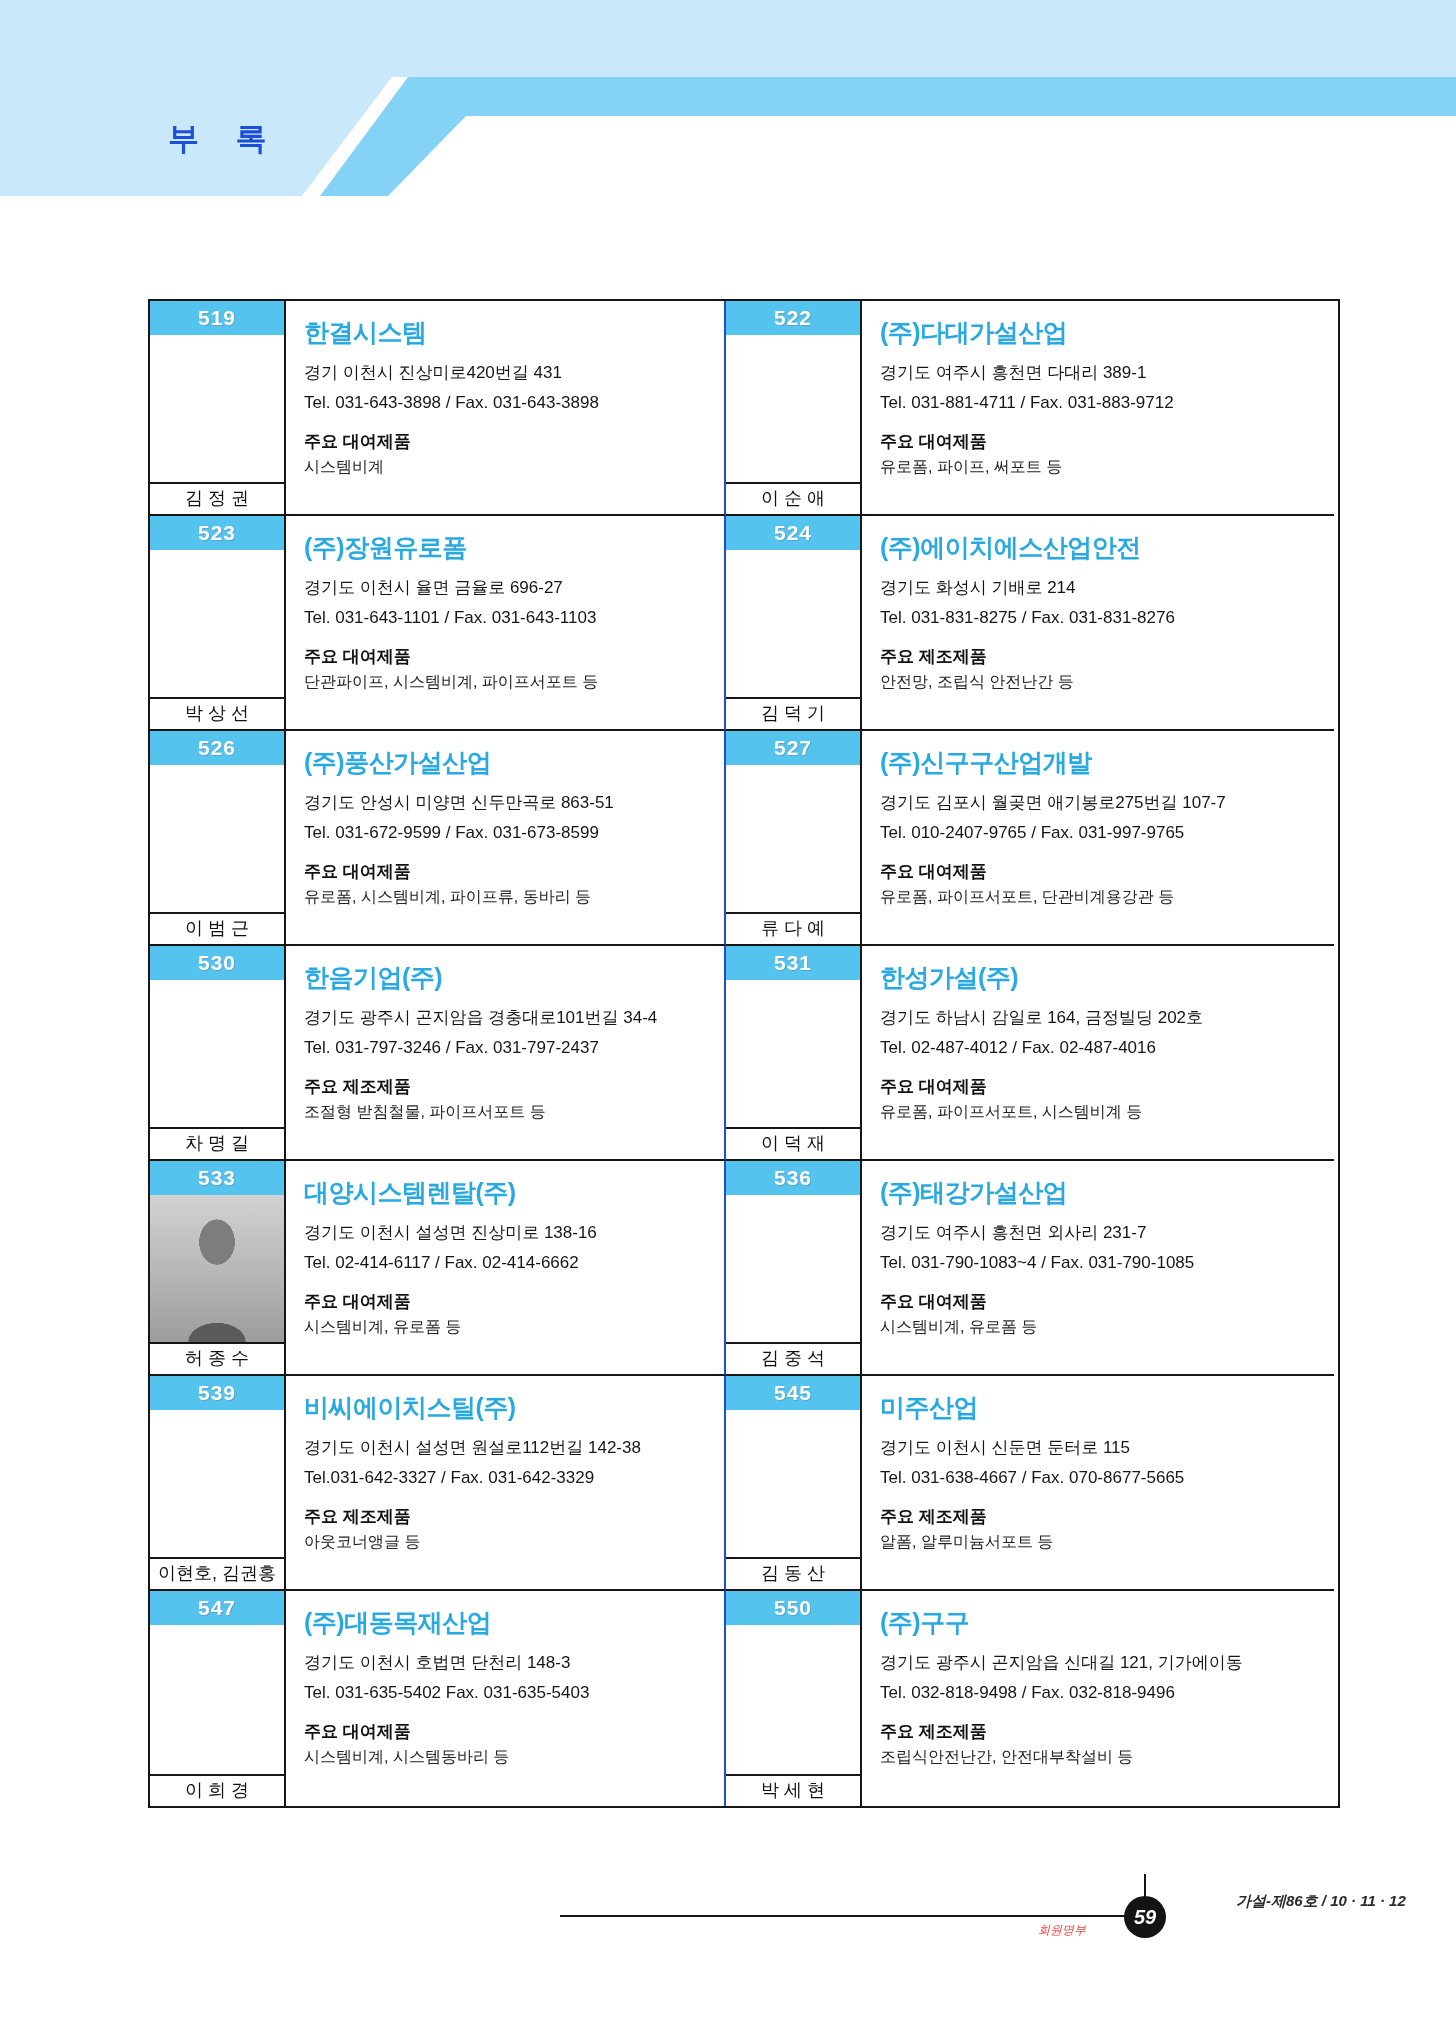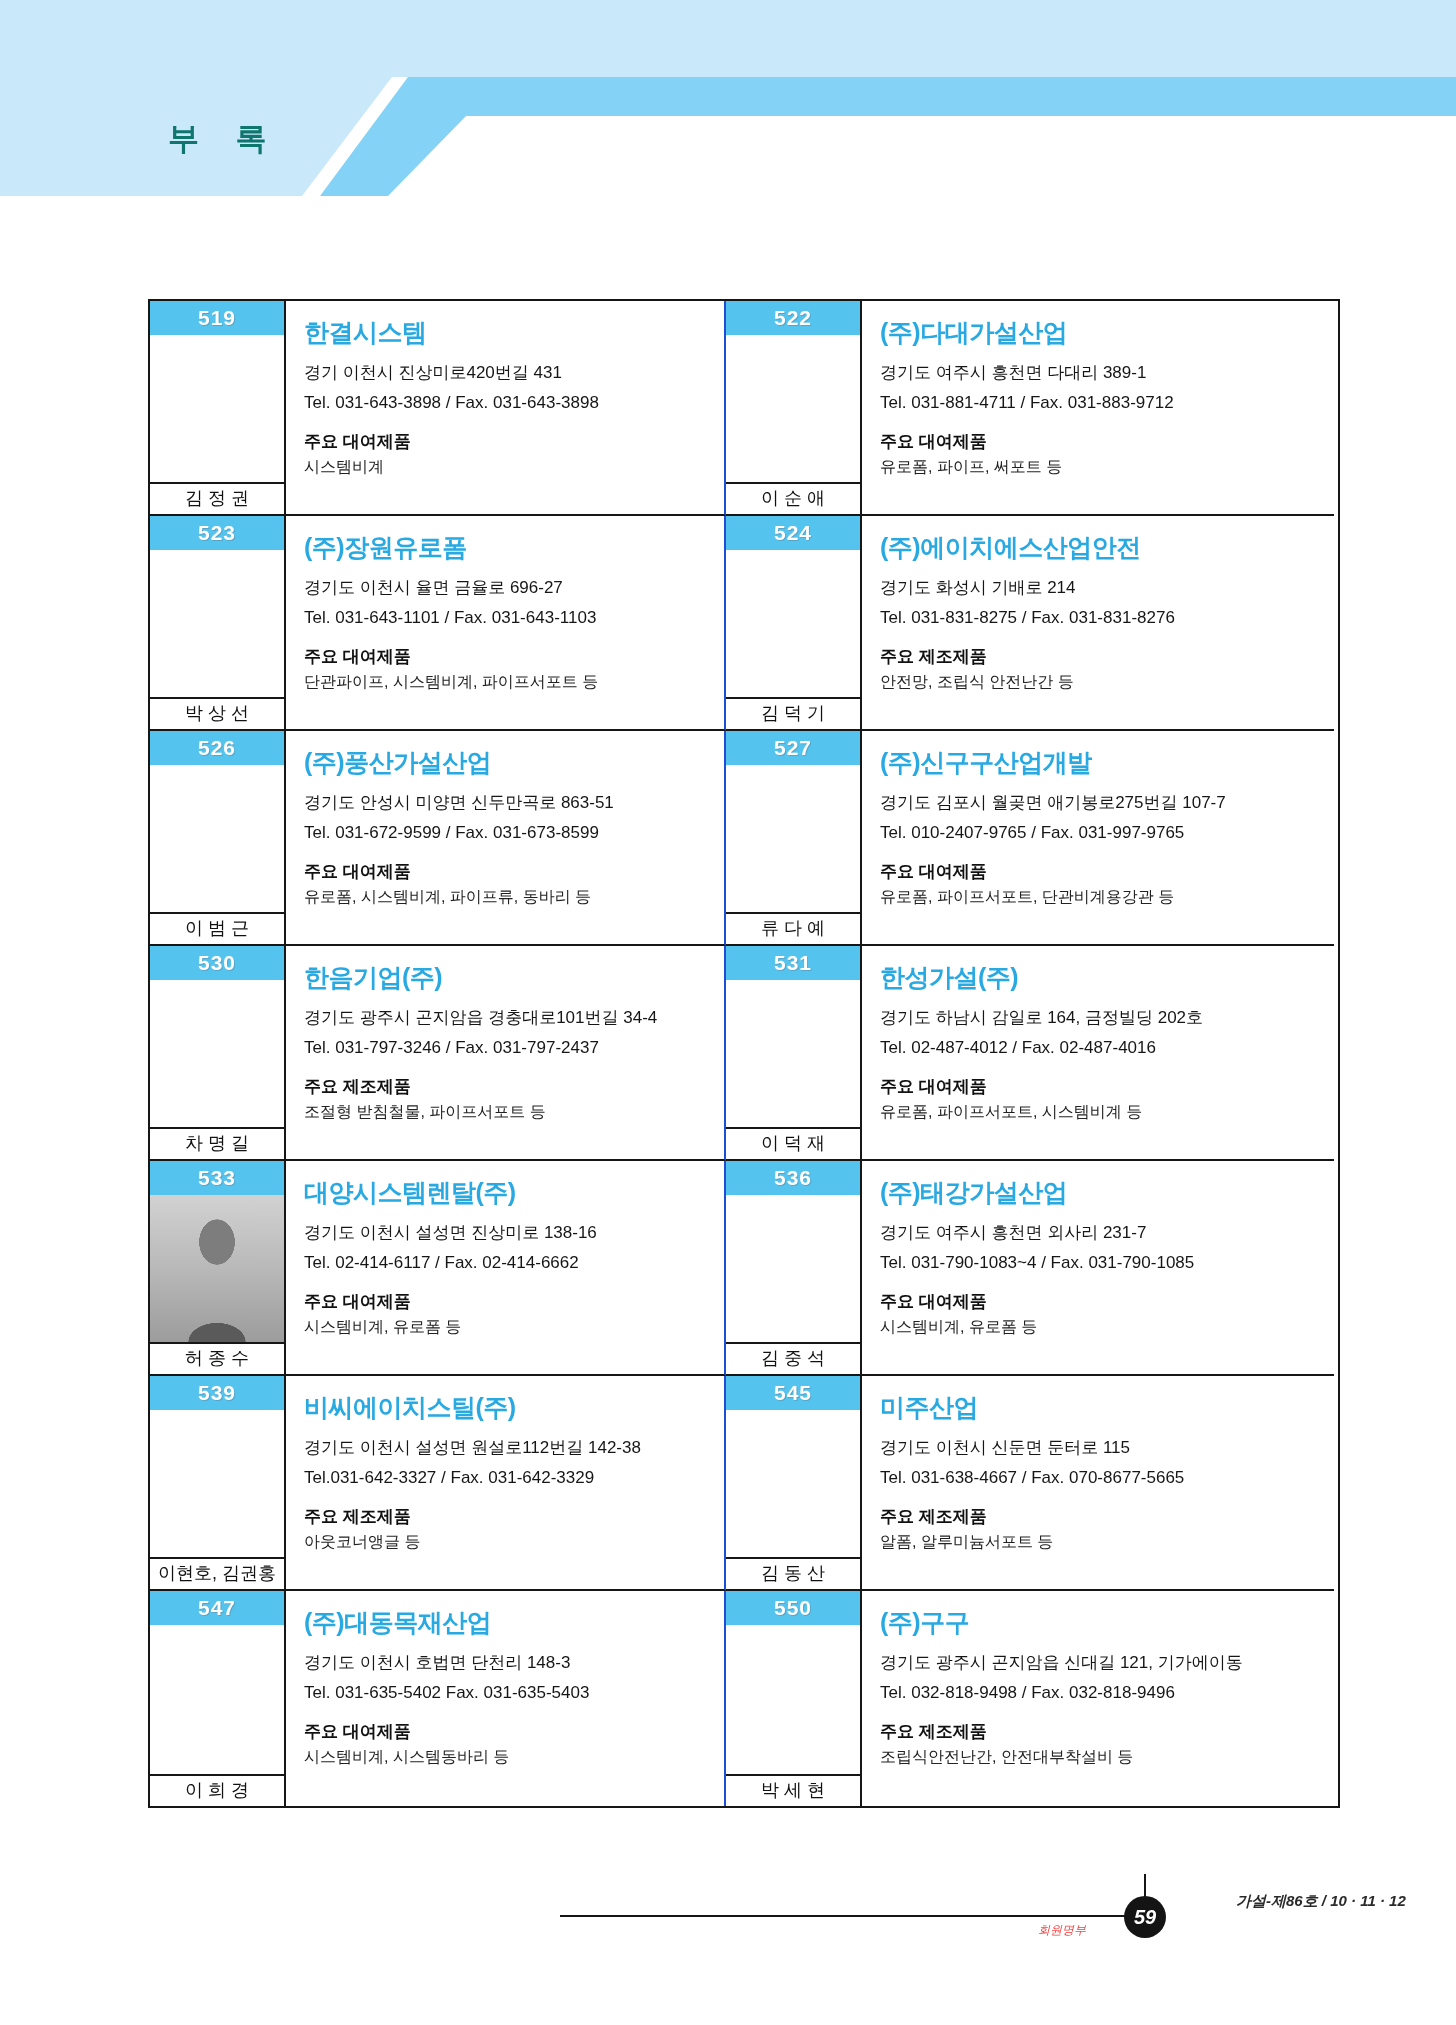--- a/index.html
+++ b/index.html
@@ -5,21 +5,21 @@
   html,body{margin:0;padding:0;background:#ffffff;}
   body{width:1456px;height:2025px;position:relative;font-family:"Liberation Sans",sans-serif;color:#1a1a1a;}
   .page{position:absolute;inset:0;overflow:hidden;background:#fff;}
 
   
   .hdr-light{position:absolute;left:0;top:0;width:1456px;height:196px;background:#c9e9fb;
     clip-path:polygon(0 0,1456px 0,1456px 77px,392px 77px,302px 196px,0 196px);}
   .hdr-dark{position:absolute;left:0;top:0;width:1456px;height:196px;background:#84d2f5;
     clip-path:polygon(408px 77px,1456px 77px,1456px 116px,466px 116px,388px 196px,320px 196px);}
   .hdr-title{position:absolute;left:168px;top:118px;font-size:31px;font-weight:bold;
-    letter-spacing:14px;color:#0f766e;}
+    letter-spacing:14px;color:#1d4ed8;}
 
   
   .board{position:absolute;left:148px;top:299px;width:1188px;border:2px solid #161616;
     display:grid;grid-template-columns:136px 440px 136px 472px;grid-auto-rows:215px;background:#fff;}
   .cell{box-sizing:border-box;border-bottom:2px solid #161616;position:relative;}
   .row-last{border-bottom:none;}
   .badge-cell{border-right:2px solid #161616;display:flex;flex-direction:column;}
   .info-cell{padding:16px 10px 0 18px;}
   .mid-divide{border-right:2px solid #1d4ed8;}
 

